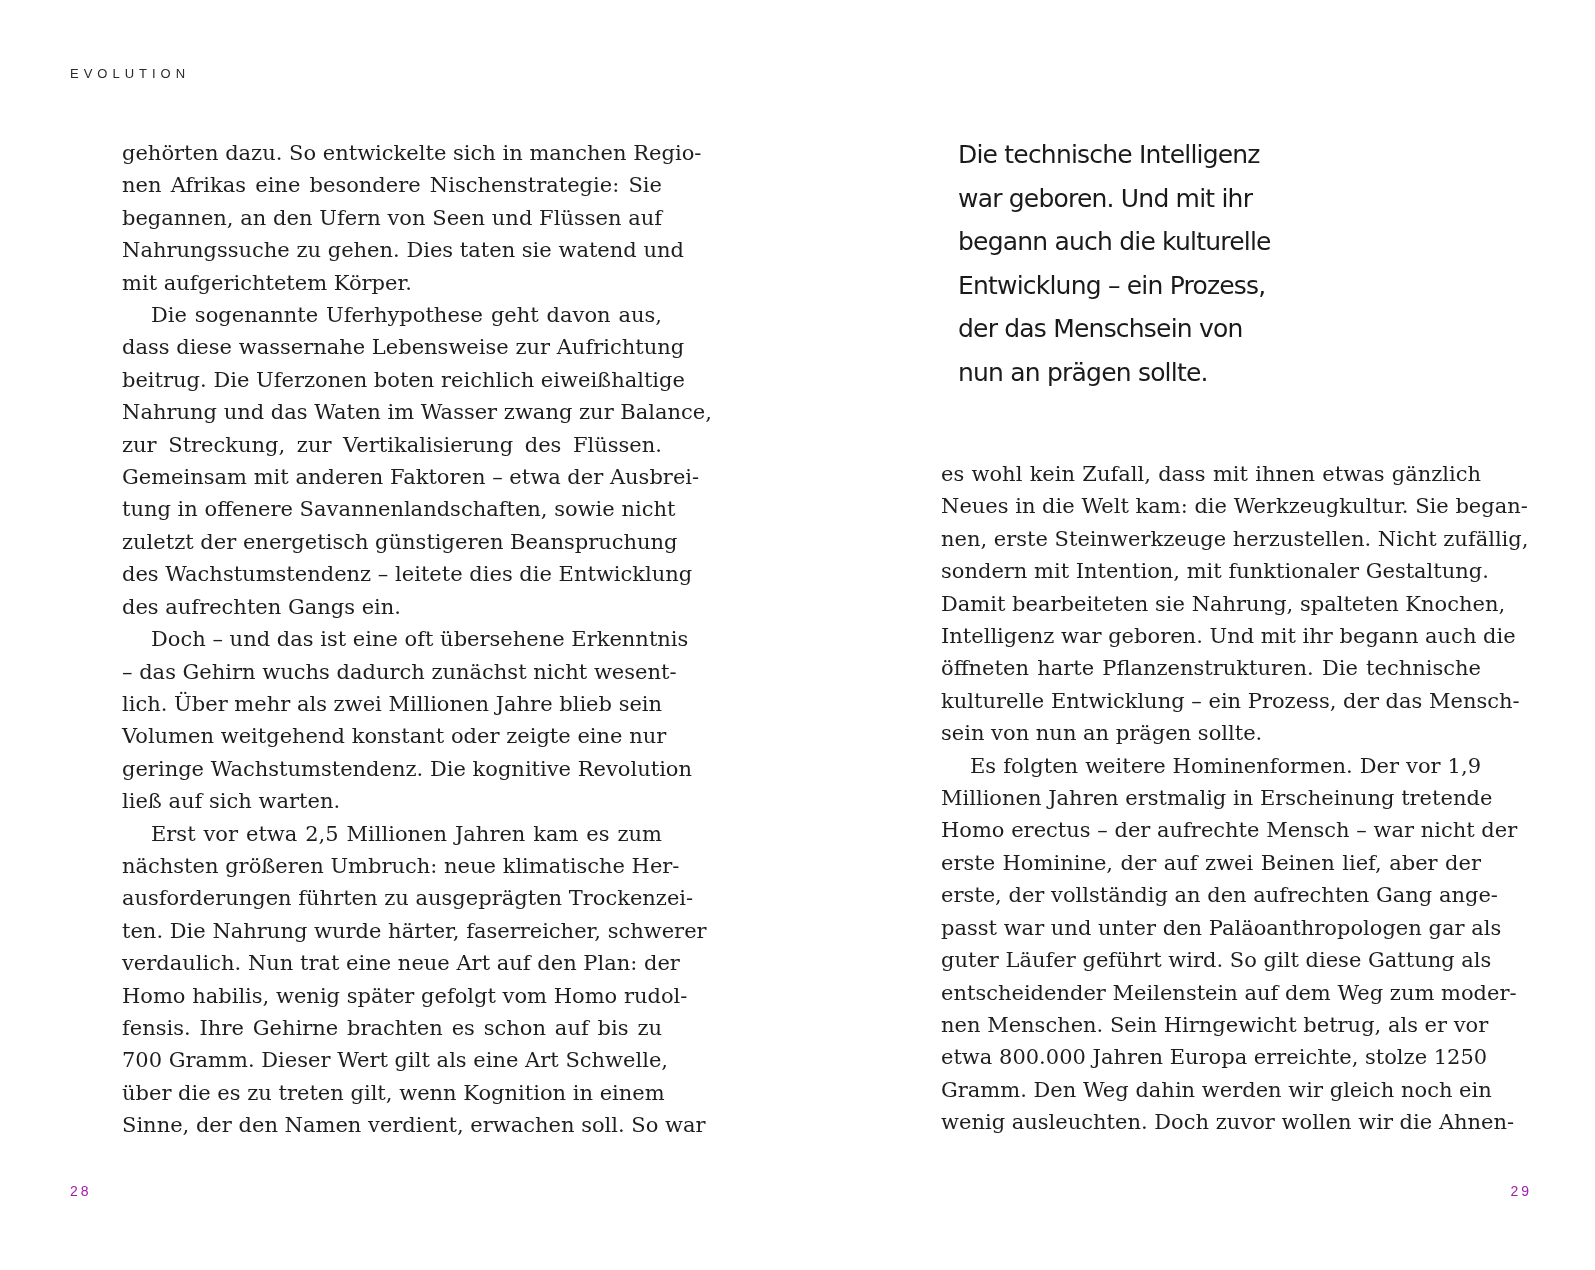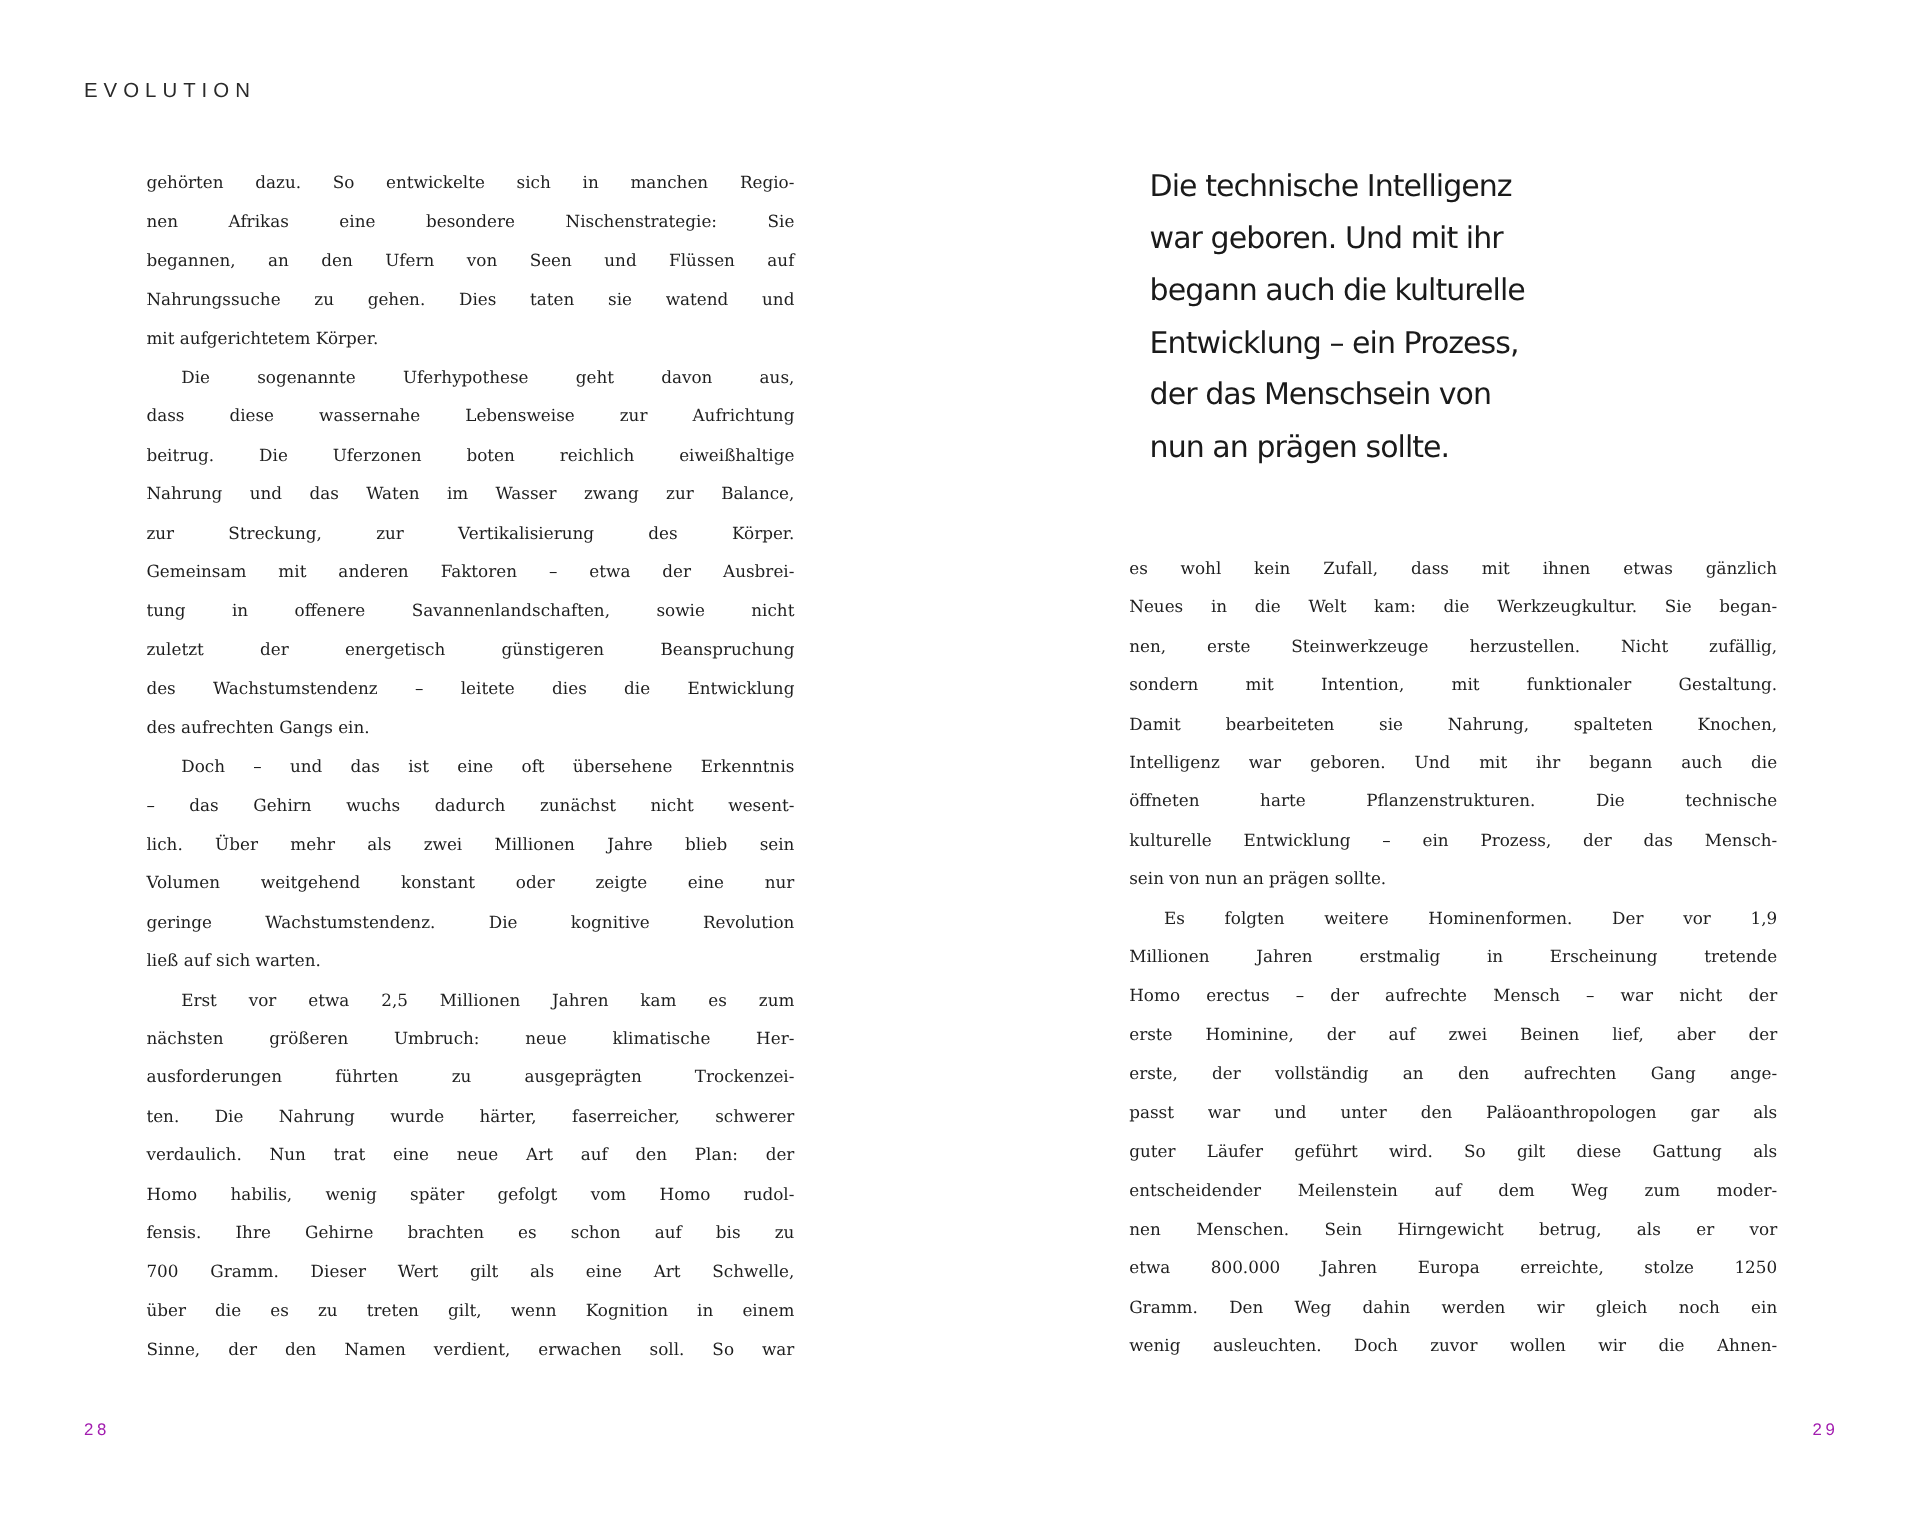--- a/index.html
+++ b/index.html
@@ -18,40 +18,40 @@
       position: absolute;
       left: 0; top: 0;
       width: 1595px;
       height: 1270px;
     }
     .running-head {
       position: absolute;
       left: 70px;
       top: 66px;
       font-family: "Liberation Sans", sans-serif;
-      font-size: 17px;
+      font-size: 13px;
       letter-spacing: 5px;
       color: #2a2a2a;
     }
     .folio {
       position: absolute;
       top: 1183px;
       font-family: "Liberation Sans", sans-serif;
       font-size: 14px;
       letter-spacing: 3px;
       color: #a21caf;
     }
     .folio.left { left: 70px; }
     .folio.right { right: 63px; }
 
     .column {
       position: absolute;
       width: 540px;
       font-family: "DejaVu Serif", serif;
-      font-size: 14px;
+      font-size: 21px;
       line-height: 32.4px;
       color: #1e1e1e;
       text-align: justify;
       hyphens: manual;
     }
     .column.left { left: 122px; top: 137px; }
     .column.right { left: 941px; top: 458px; }
     .column .line {
       display: block;
       text-align: justify;
@@ -92,21 +92,21 @@
   <div class="column left" id="left-col">
       <span class="line">gehörten dazu. So entwickelte sich in manchen Regio-</span>
       <span class="line">nen Afrikas eine besondere Nischenstrategie: Sie</span>
       <span class="line">begannen, an den Ufern von Seen und Flüssen auf</span>
       <span class="line">Nahrungssuche zu gehen. Dies taten sie watend und</span>
       <span class="line last">mit aufgerichtetem Körper.</span>
       <span class="line indent">Die sogenannte Uferhypothese geht davon aus,</span>
       <span class="line">dass diese wassernahe Lebensweise zur Aufrichtung</span>
       <span class="line">beitrug. Die Uferzonen boten reichlich eiweißhaltige</span>
       <span class="line">Nahrung und das Waten im Wasser zwang zur Balance,</span>
-      <span class="line">zur Streckung, zur Vertikalisierung des Körper.</span>
+      <span class="line">zur Streckung, zur Vertikalisierung des Flüssen.</span>
       <span class="line">Gemeinsam mit anderen Faktoren – etwa der Ausbrei-</span>
       <span class="line">tung in offenere Savannenlandschaften, sowie nicht</span>
       <span class="line">zuletzt der energetisch günstigeren Beanspruchung</span>
       <span class="line">des Wachstumstendenz – leitete dies die Entwicklung</span>
       <span class="line last">des aufrechten Gangs ein.</span>
       <span class="line indent">Doch – und das ist eine oft übersehene Erkenntnis</span>
       <span class="line">– das Gehirn wuchs dadurch zunächst nicht wesent-</span>
       <span class="line">lich. Über mehr als zwei Millionen Jahre blieb sein</span>
       <span class="line">Volumen weitgehend konstant oder zeigte eine nur</span>
       <span class="line">geringe Wachstumstendenz. Die kognitive Revolution</span>

